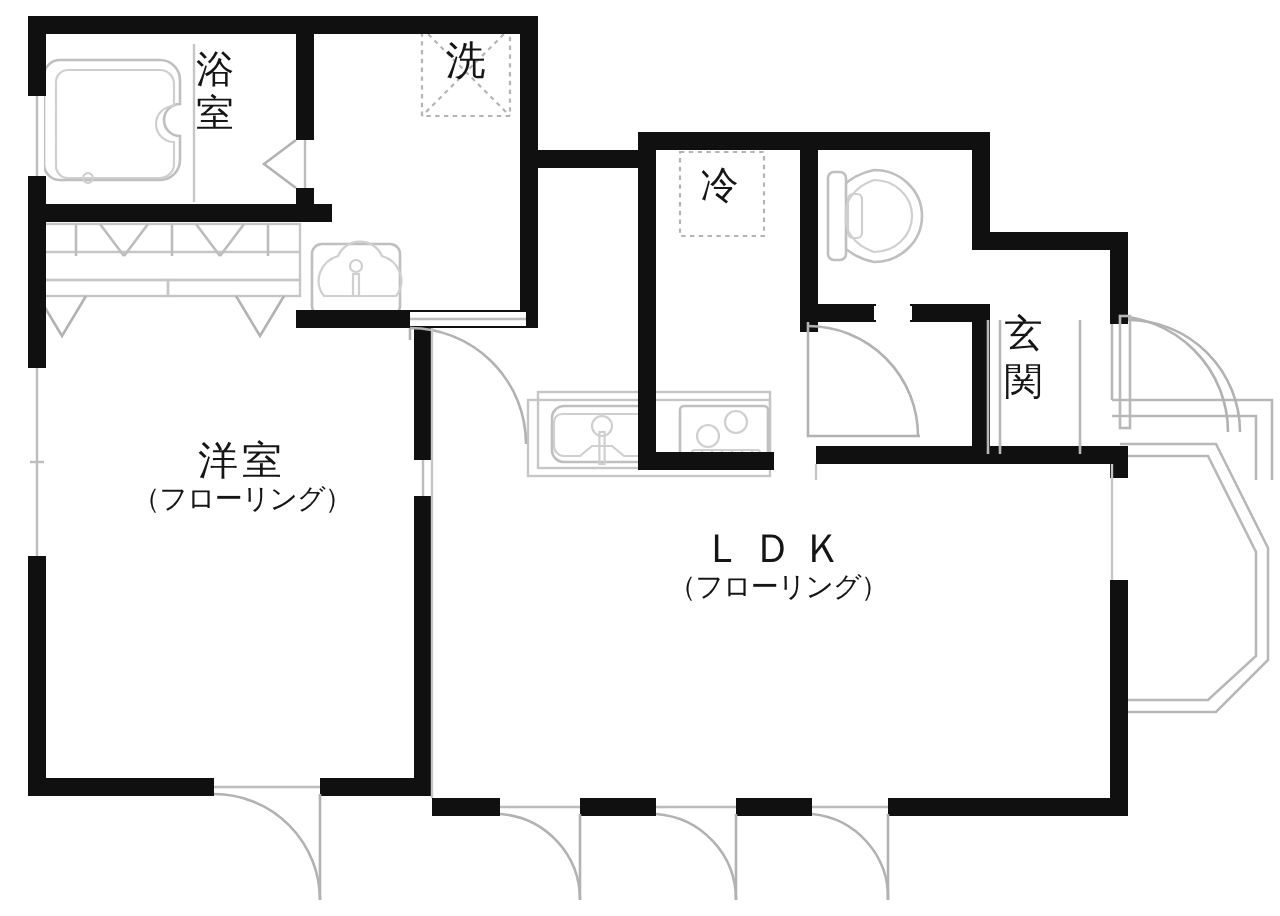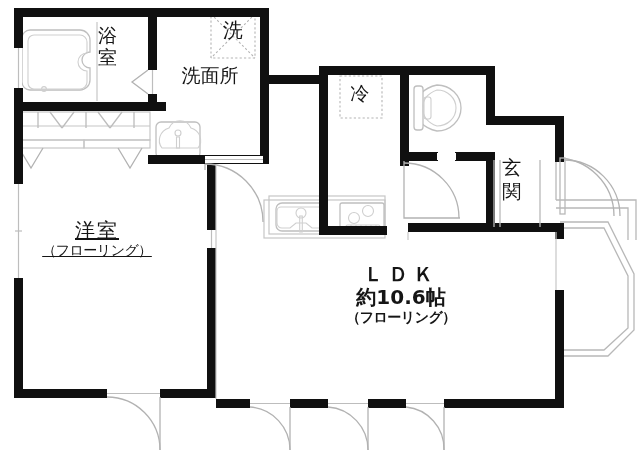--- a/index.html
+++ b/index.html
@@ -59,29 +59,29 @@
   }
   .lbl-rei {
     left: 344px; top: 82px; width: 32px;
     font-size: 19px; font-weight: 500;
   }
   .lbl-genkan {
     left: 498px; top: 156px; width: 28px;
     font-size: 19px; font-weight: 500; line-height: 1.25;
   }
   .lbl-washitsu {
-    left: 22px; top: 219px; width: 150px;
-    font-size: 18px; font-weight: 500; text-decoration: underline;
+    left: 46px; top: 219px; width: 150px;
+    font-size: 18px; font-weight: 500;
   }
   .lbl-washitsu .t1 { font-size: 20px; letter-spacing: 2px; }
   .lbl-washitsu .t2 { font-size: 20px; letter-spacing: 0px; }
   .lbl-washitsu .t3 { font-size: 14px; letter-spacing: -0.5px; }
   .lbl-ldk {
-    left: 316px; top: 263px; width: 170px;
-    font-size: 18px; font-weight: 700;
+    left: 304px; top: 263px; width: 170px;
+    font-size: 18px; font-weight: 400;
   }
   .lbl-ldk .t1 { font-size: 20px; letter-spacing: 5px; }
   .lbl-ldk .t2 { font-size: 20px; letter-spacing: 0px; }
   .lbl-ldk .t3 { font-size: 14px; letter-spacing: -0.5px; }
   .row { display: block; }
 </style>
 </head>
 <body>
 
 <div id="floorplan">
@@ -308,33 +308,31 @@
     </g>
   </svg>
 
   <div class="label lbl-yokushitsu">
     <span class="row">浴</span>
     <span class="row">室</span>
   </div>
 
   <div class="label lbl-sen">洗</div>
 
-  <div class="label lbl-senmenjo">洗面所</div>
 
   <div class="label lbl-rei">冷</div>
 
   <div class="label lbl-genkan">
     <span class="row">玄</span>
     <span class="row">関</span>
   </div>
 
   <div class="label lbl-washitsu">
     <span class="row t1">洋室</span>
     <span class="row t3">（フローリング）</span>
   </div>
 
   <div class="label lbl-ldk">
     <span class="row t1">ＬＤＫ</span>
-    <span class="row t2">約10.6帖</span>
     <span class="row t3">（フローリング）</span>
   </div>
 
 </div>
 
 </body></html>

